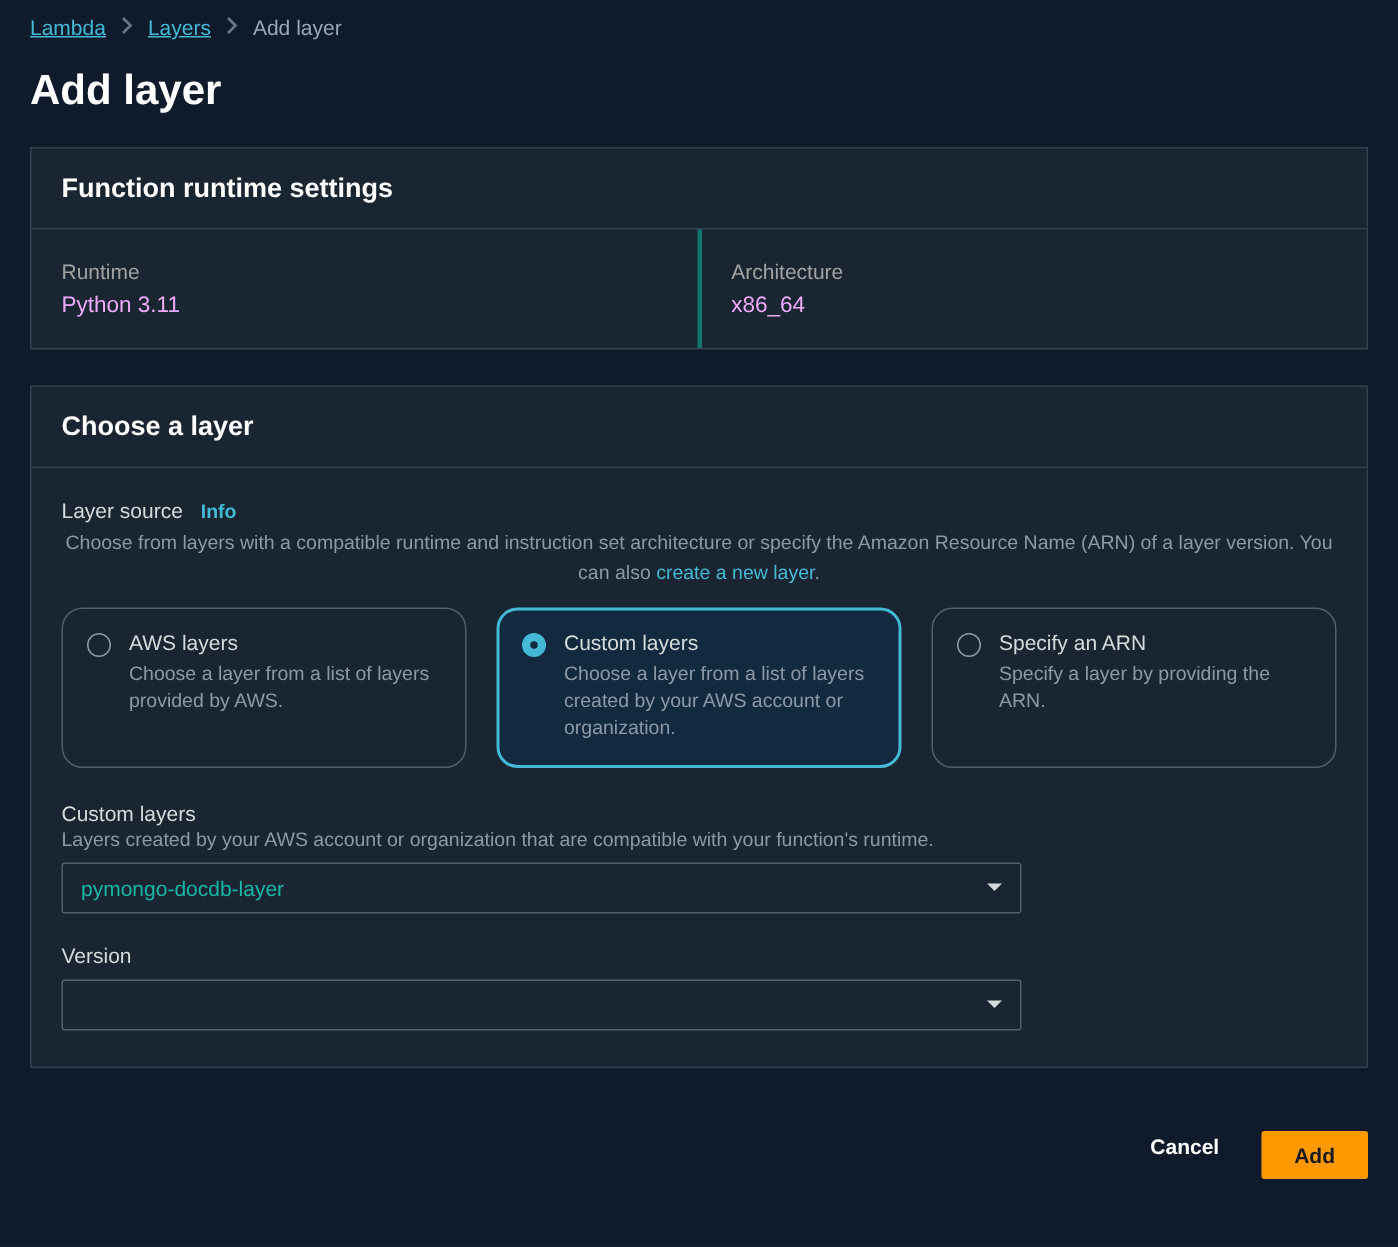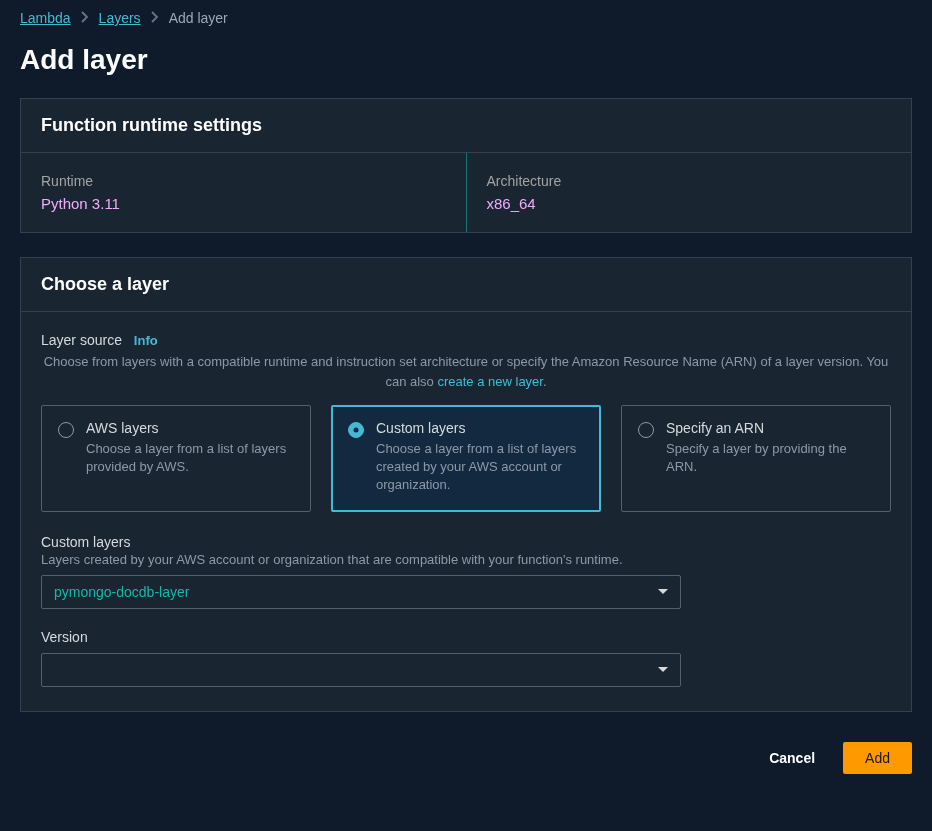--- a/index.html
+++ b/index.html
@@ -39,42 +39,42 @@
   }
   .panel-header h2 { font-size: 18px; font-weight: 700; color: #ffffff; }
   .panel-body { padding: 20px; }
   .settings-grid {
     display: flex;
   }
   .settings-col {
     flex: 1;
     padding: 20px;
   }
-  .settings-col + .settings-col { border-left: 1px solid #0f766e; }
+  .settings-col + .settings-col { border-left: 3px solid #0f766e; }
   .settings-label { color: #a3a3a3; font-size: 14px; margin-bottom: 6px; }
   .settings-value { color: #f0abfc; font-size: 15px; }
   .section-label { color: #d5dbdb; font-size: 14px; font-weight: 400; display: inline; }
   .info-link { color: #44b9d6; font-size: 13px; font-weight: 700; margin-left: 8px; cursor: pointer; }
   .help-text { color: #8d99a8; font-size: 13px; line-height: 1.5; margin-top: 4px; text-align: center; }
   .help-text a { color: #44b9d6; text-decoration: none; cursor: pointer; }
   .radio-tiles {
     display: flex;
     gap: 20px;
     margin-top: 14px;
     margin-bottom: 22px;
   }
   .radio-tile {
     flex: 1;
     border: 1px solid #55606c;
     background: #1a2532;
     padding: 14px 16px 16px 16px;
     display: flex;
     gap: 12px;
     cursor: pointer;
-    border-radius: 2px;
+    border-radius: 14px;
   }
   .radio-tile.selected {
     border: 2px solid #44b9d6;
     background: #12293f;
     padding: 13px 15px 15px 15px;
   }
   .radio-circle {
     width: 16px; height: 16px;
     border: 1.5px solid #8d99a8;
     border-radius: 50%;
@@ -132,25 +132,26 @@
     color: #ffffff;
     font-weight: 700;
     font-size: 14px;
     padding: 8px 14px;
     cursor: pointer;
   }
   .btn-primary {
     background: #ff9900;
     border: none;
     color: #16191f;
-    font-weight: 400;
+    font-weight: 700;
     font-size: 14px;
     padding: 8px 22px;
     border-radius: 2px;
     cursor: pointer;
+    margin-top: 12px;
   }
 </style>
 </head>
 <body>
 
 <div class="breadcrumb">
   <a>Lambda</a>
   <span class="sep">
     <svg width="8" height="12" viewBox="0 0 8 12">
         <path d="M1 1 L6 6 L1 11" stroke="#6b7681" stroke-width="1.8" fill="none"></path>

